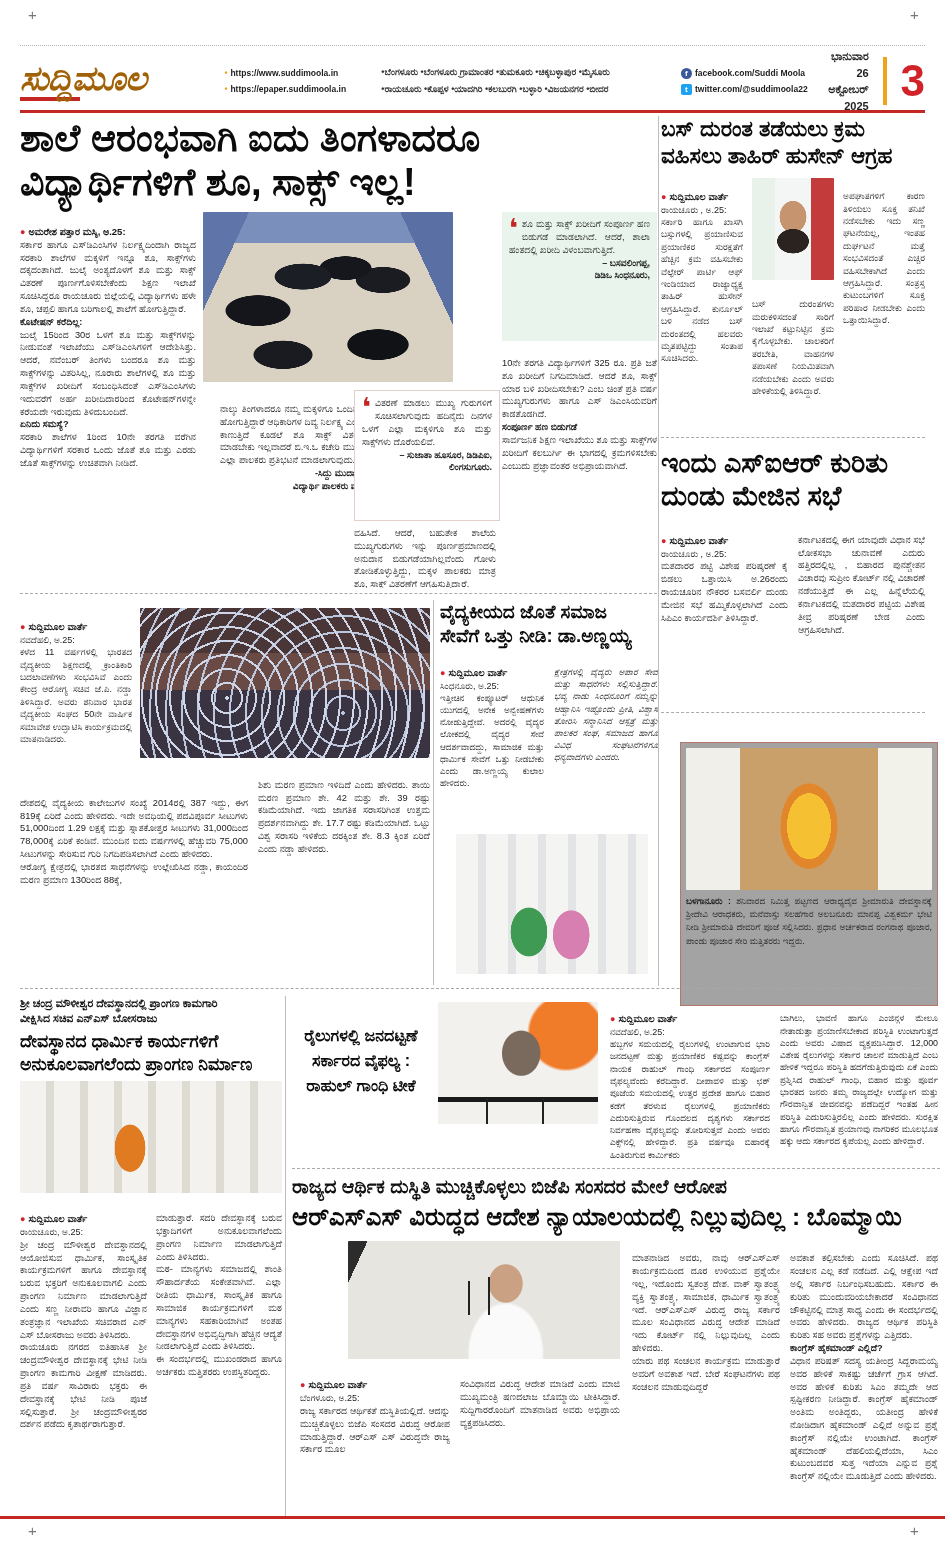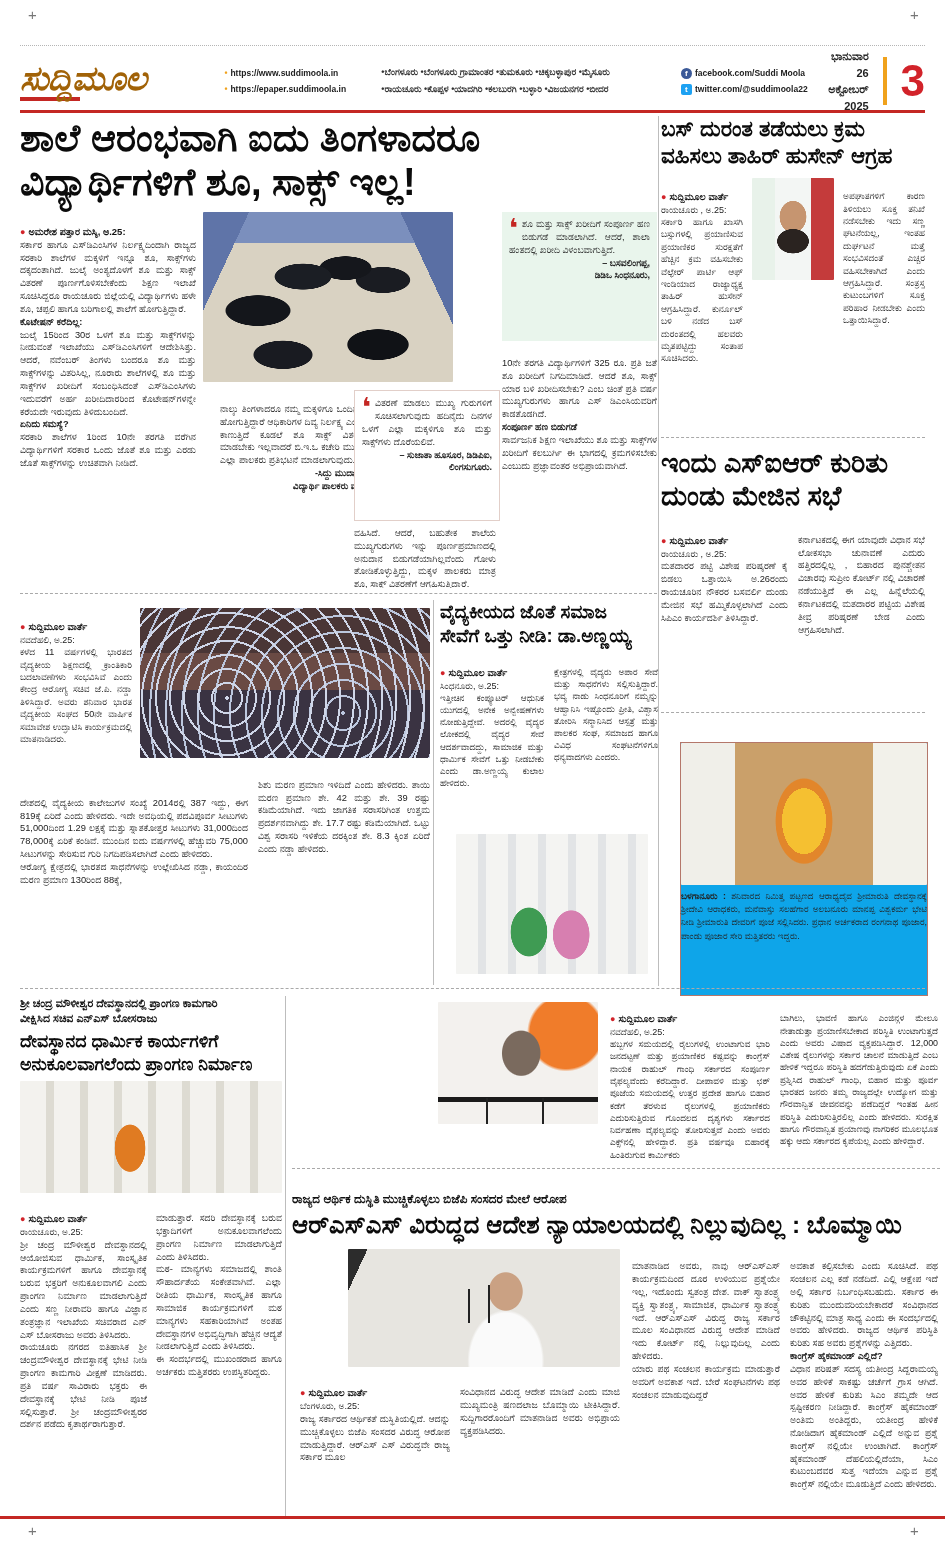--- a/index.html
+++ b/index.html
@@ -32,21 +32,21 @@
   .byline .bdot{color:#d2232a;margin-right:3px;font-size:9px;}
   .dateline{font-size:9px;color:#222;margin:1px 0 3px 0;}
   .body-col{position:absolute;font-size:9.3px;line-height:1.38;text-align:justify;
             color:#222;white-space:pre-line;overflow:hidden;}
   .subhead{font-weight:bold;}
   .photo{position:absolute;border-radius:1px;}
   .qbox{position:absolute;padding:6px 7px 5px 7px;font-size:9.2px;line-height:1.4;color:#222;
         text-align:justify;overflow:hidden;}
   .qmark{color:#c42723;font-size:26px;font-weight:bold;float:left;line-height:0.8;margin-right:4px;}
   .qattr{display:block;text-align:right;font-weight:bold;font-size:9px;white-space:pre-line;}
-  .capbox{position:absolute;border:1px solid #b4776a;background:#0ea5e9;}
+  .capbox{position:absolute;border:1px solid #b4776a;background:#a3a3a3;padding:5px;}
   .caption{font-size:8.8px;line-height:1.5;text-align:justify;color:#222;}
   .caption b{font-weight:bold;}
   
   .ph-feet{background:
      radial-gradient(55px 26px at 22% 58%,#14161b 0 58%,transparent 60%),
      radial-gradient(48px 22px at 40% 38%,#1b1e24 0 58%,transparent 60%),
      radial-gradient(44px 20px at 57% 33%,#15171c 0 58%,transparent 60%),
      radial-gradient(46px 22px at 72% 40%,#1a1c22 0 58%,transparent 60%),
      radial-gradient(52px 26px at 70% 78%,#101216 0 58%,transparent 60%),
      radial-gradient(50px 24px at 32% 84%,#191b21 0 58%,transparent 60%),
@@ -169,20 +169,23 @@
   <div class="art" style="left:661px;top:116px;width:264px;height:316px;">
     <div class="hl" style="font-size:21.5px;line-height:1.25;">ಬಸ್ ದುರಂತ ತಡೆಯಲು ಕ್ರಮ
 ವಹಿಸಲು ತಾಹಿರ್ ಹುಸೇನ್ ಆಗ್ರಹ</div>
     <div style="position:relative;top:8px;height:248px;">
       <div class="body-col" style="left:0;top:0;width:82px;height:248px;font-size:9px;">
         <span class="byline"><span class="bdot">●</span><span>ಸುದ್ದಿಮೂಲ ವಾರ್ತೆ</span></span>
         <span class="dateline">ರಾಯಚೂರು , ಅ.25:</span>
         <span>ಸರ್ಕಾರಿ ಹಾಗೂ ಖಾಸಗಿ ಬಸ್ಸುಗಳಲ್ಲಿ ಪ್ರಯಾಣಿಸುವ ಪ್ರಯಾಣಿಕರ ಸುರಕ್ಷತೆಗೆ ಹೆಚ್ಚಿನ ಕ್ರಮ ವಹಿಸಬೇಕು ವೆಲ್ಫೇರ್ ಪಾರ್ಟಿ ಆಫ್ ಇಂಡಿಯಾದ ರಾಜ್ಯಾಧ್ಯಕ್ಷ ತಾಹಿರ್ ಹುಸೇನ್ ಆಗ್ರಹಿಸಿದ್ದಾರೆ. ಕುರ್ನೂಲ್ ಬಳಿ ನಡೆದ ಬಸ್ ದುರಂತದಲ್ಲಿ ಹಲವರು ಮೃತಪಟ್ಟಿದ್ದು ಸಂತಾಪ ಸೂಚಿಸಿದರು.</span>
       </div>
       <div class="photo ph-portrait" style="left:91px;top:0;width:82px;height:102px;"></div>
+      <div class="body-col" style="left:91px;top:108px;width:82px;height:140px;font-size:9px;">
+        <span>ಬಸ್ ದುರಂತಗಳು ಮರುಕಳಿಸದಂತೆ ಸಾರಿಗೆ ಇಲಾಖೆ ಕಟ್ಟುನಿಟ್ಟಿನ ಕ್ರಮ ಕೈಗೊಳ್ಳಬೇಕು. ಚಾಲಕರಿಗೆ ತರಬೇತಿ, ವಾಹನಗಳ ತಪಾಸಣೆ ನಿಯಮಿತವಾಗಿ ನಡೆಯಬೇಕು ಎಂದು ಅವರು ಹೇಳಿಕೆಯಲ್ಲಿ ತಿಳಿಸಿದ್ದಾರೆ.</span>
+      </div>
       <div class="body-col" style="left:182px;top:0;width:82px;height:248px;font-size:9px;">
         <span>ಅಪಘಾತಗಳಿಗೆ ಕಾರಣ ತಿಳಿಯಲು ಸೂಕ್ತ ತನಿಖೆ ನಡೆಸಬೇಕು ಇದು ಸಣ್ಣ ಘಟನೆಯಲ್ಲ, ಇಂತಹ ದುರ್ಘಟನೆ ಮತ್ತೆ ಸಂಭವಿಸದಂತೆ ಎಚ್ಚರ ವಹಿಸಬೇಕಾಗಿದೆ ಎಂದು ಆಗ್ರಹಿಸಿದ್ದಾರೆ. ಸಂತ್ರಸ್ತ ಕುಟುಂಬಗಳಿಗೆ ಸೂಕ್ತ ಪರಿಹಾರ ನೀಡಬೇಕು ಎಂದು ಒತ್ತಾಯಿಸಿದ್ದಾರೆ.</span>
       </div>
     </div>
   </div>
 
   <div class="hdash" style="left:661px;top:437px;width:264px;"></div>
 
   <div class="art" style="left:661px;top:447px;width:264px;height:258px;">
     <div class="hl" style="font-size:27px;line-height:1.22;">ಇಂದು ಎಸ್‌ಐಆರ್ ಕುರಿತು
@@ -233,21 +236,21 @@
 
   <div class="art" style="left:440px;top:600px;width:218px;height:385px;">
     <div class="hl" style="font-size:18.5px;line-height:1.3;">ವೈದ್ಯಕೀಯದ ಜೊತೆ ಸಮಾಜ
 ಸೇವೆಗೆ ಒತ್ತು ನೀಡಿ: ಡಾ.ಅಣ್ಣಯ್ಯ</div>
     <div style="position:relative;top:6px;height:320px;">
       <div class="body-col" style="left:0;top:0;width:104px;height:172px;font-size:8.8px;">
         <span class="byline"><span class="bdot">●</span><span>ಸುದ್ದಿಮೂಲ ವಾರ್ತೆ</span></span>
         <span class="dateline">ಸಿಂಧನೂರು, ಅ.25:</span>
         <span>ಇತ್ತೀಚಿನ ಕಂಪ್ಯೂಟರ್ ಆಧುನಿಕ ಯುಗದಲ್ಲಿ ಅನೇಕ ಅನ್ವೇಷಣೆಗಳು ನೋಡುತ್ತಿದ್ದೇವೆ. ಅದರಲ್ಲಿ ವೈದ್ಯರ ಲೋಕದಲ್ಲಿ ವೈದ್ಯರ ಸೇವೆ ಆದರ್ಶವಾದದ್ದು, ಸಾಮಾಜಿಕ ಮತ್ತು ಧಾರ್ಮಿಕ ಸೇವೆಗೆ ಒತ್ತು ನೀಡಬೇಕು ಎಂದು ಡಾ.ಅಣ್ಣಯ್ಯ ಕುಲಾಲ ಹೇಳಿದರು.</span>
       </div>
-      <div class="body-col" style="left:114px;top:0;width:104px;height:172px;font-size:8.8px;">
+      <div class="body-col" style="left:114px;top:0;width:104px;height:172px;font-size:8.8px;font-style:italic;">
         <span>ಕ್ಷೇತ್ರಗಳಲ್ಲಿ ವೈದ್ಯರು ಅಪಾರ ಸೇವೆ ಮತ್ತು ಸಾಧನೆಗಳು ಸಲ್ಲಿಸುತ್ತಿದ್ದಾರೆ. ಭವ್ಯ ನಾಡು ಸಿಂಧನೂರಿಗೆ ನಮ್ಮನ್ನು ಆಹ್ವಾನಿಸಿ ಇಷ್ಟೊಂದು ಪ್ರೀತಿ, ವಿಶ್ವಾಸ ತೋರಿಸಿ ಸನ್ಮಾನಿಸಿದ ಆಸ್ಪತ್ರೆ ಮತ್ತು ಪಾಲಕರ ಸಂಘ, ಸಮಾಜದ ಹಾಗೂ ವಿವಿಧ ಸಂಘಟನೆಗಳಿಗೂ ಧನ್ಯವಾದಗಳು ಎಂದರು.</span>
       </div>
       <div class="photo ph-group" style="left:16px;top:180px;width:192px;height:140px;"></div>
     </div>
   </div>
 
   <div class="vline" style="left:658px;top:116px;height:870px;"></div>
   <div class="hdash" style="left:20px;top:988px;width:905px;"></div>
 
   <div class="art" style="left:20px;top:996px;width:262px;height:520px;">
@@ -267,38 +270,41 @@
         <span>ಮಾಡುತ್ತಾರೆ. ಸದರಿ ದೇವಸ್ಥಾನಕ್ಕೆ ಬರುವ ಭಕ್ತಾದಿಗಳಿಗೆ ಅನುಕೂಲವಾಗಲೆಂದು ಪ್ರಾಂಗಣ ನಿರ್ಮಾಣ ಮಾಡಲಾಗುತ್ತಿದೆ ಎಂದು ತಿಳಿಸಿದರು.
 ಮಠ- ಮಾನ್ಯಗಳು ಸಮಾಜದಲ್ಲಿ ಶಾಂತಿ ಸೌಹಾರ್ದತೆಯ ಸಂಕೇತವಾಗಿವೆ. ಎಲ್ಲಾ ರೀತಿಯ ಧಾರ್ಮಿಕ, ಸಾಂಸ್ಕೃತಿಕ ಹಾಗೂ ಸಾಮಾಜಿಕ ಕಾರ್ಯಕ್ರಮಗಳಿಗೆ ಮಠ ಮಾನ್ಯಗಳು ಸಹಕಾರಿಯಾಗಿವೆ ಅಂತಹ ದೇವಸ್ಥಾನಗಳ ಅಭಿವೃದ್ಧಿಗಾಗಿ ಹೆಚ್ಚಿನ ಆದ್ಯತೆ ನೀಡಲಾಗುತ್ತಿದೆ ಎಂದು ತಿಳಿಸಿದರು.
 ಈ ಸಂದರ್ಭದಲ್ಲಿ ಮುಖಂಡರಾದ ಹಾಗೂ ಅರ್ಚಕರು ಮತ್ತಿತರರು ಉಪಸ್ಥಿತರಿದ್ದರು.</span>
       </div>
     </div>
   </div>
 
   <div class="vline" style="left:285px;top:996px;height:520px;"></div>
 
   <div class="art" style="left:292px;top:1000px;width:648px;height:162px;">
+    <div class="hl" style="position:absolute;left:0;top:24px;width:138px;font-size:16px;line-height:1.55;text-align:center;">ರೈಲುಗಳಲ್ಲಿ ಜನದಟ್ಟಣೆ
+ಸರ್ಕಾರದ ವೈಫಲ್ಯ :
+ರಾಹುಲ್ ಗಾಂಧಿ ಟೀಕೆ</div>
     <div class="photo ph-rahul" style="left:146px;top:2px;width:160px;height:122px;">
       <div class="mic" style="left:48px;top:96px;"></div>
       <div class="mic" style="left:104px;top:96px;"></div>
     </div>
     <div class="body-col" style="left:318px;top:0;width:160px;height:162px;font-size:8.9px;">
       <span class="byline"><span class="bdot">●</span><span>ಸುದ್ದಿಮೂಲ ವಾರ್ತೆ</span></span>
       <span class="dateline">ನವದೆಹಲಿ, ಅ.25:</span>
       <span>ಹಬ್ಬಗಳ ಸಮಯದಲ್ಲಿ ರೈಲುಗಳಲ್ಲಿ ಉಂಟಾಗುವ ಭಾರಿ ಜನದಟ್ಟಣೆ ಮತ್ತು ಪ್ರಯಾಣಿಕರ ಕಷ್ಟವನ್ನು ಕಾಂಗ್ರೆಸ್ ನಾಯಕ ರಾಹುಲ್ ಗಾಂಧಿ ಸರ್ಕಾರದ ಸಂಪೂರ್ಣ ವೈಫಲ್ಯವೆಂದು ಕರೆದಿದ್ದಾರೆ. ದೀಪಾವಳಿ ಮತ್ತು ಛಠ್ ಪೂಜೆಯ ಸಮಯದಲ್ಲಿ ಉತ್ತರ ಪ್ರದೇಶ ಹಾಗೂ ಬಿಹಾರ ಕಡೆಗೆ ತೆರಳುವ ರೈಲುಗಳಲ್ಲಿ ಪ್ರಯಾಣಿಕರು ಎದುರಿಸುತ್ತಿರುವ ಗೊಂದಲದ ದೃಶ್ಯಗಳು ಸರ್ಕಾರದ ನಿರ್ವಹಣಾ ವೈಫಲ್ಯವನ್ನು ತೋರಿಸುತ್ತವೆ ಎಂದು ಅವರು ಎಕ್ಸ್‌ನಲ್ಲಿ ಹೇಳಿದ್ದಾರೆ. ಪ್ರತಿ ವರ್ಷವೂ ಬಿಹಾರಕ್ಕೆ ಹಿಂತಿರುಗುವ ಕಾರ್ಮಿಕರು</span>
     </div>
     <div class="body-col" style="left:488px;top:0;width:158px;height:162px;font-size:8.9px;">
       <span>ಬಾಗಿಲು, ಭಾವಣಿ ಹಾಗೂ ಎಂಜಿನ್ಗಳ ಮೇಲೂ ನೇತಾಡುತ್ತಾ ಪ್ರಯಾಣಿಸಬೇಕಾದ ಪರಿಸ್ಥಿತಿ ಉಂಟಾಗುತ್ತದೆ ಎಂದು ಅವರು ವಿಷಾದ ವ್ಯಕ್ತಪಡಿಸಿದ್ದಾರೆ. 12,000 ವಿಶೇಷ ರೈಲುಗಳನ್ನು ಸರ್ಕಾರ ಚಾಲನೆ ಮಾಡುತ್ತಿದೆ ಎಂಬ ಹೇಳಿಕೆ ಇದ್ದರೂ ಪರಿಸ್ಥಿತಿ ಹದಗೆಡುತ್ತಿರುವುದು ಏಕೆ ಎಂದು ಪ್ರಶ್ನಿಸಿದ ರಾಹುಲ್ ಗಾಂಧಿ, ಬಿಹಾರ ಮತ್ತು ಪೂರ್ವ ಭಾರತದ ಜನರು ತಮ್ಮ ರಾಜ್ಯದಲ್ಲೇ ಉದ್ಯೋಗ ಮತ್ತು ಗೌರವಾನ್ವಿತ ಜೀವನವನ್ನು ಪಡೆದಿದ್ದರೆ ಇಂತಹ ಹೀನ ಪರಿಸ್ಥಿತಿ ಎದುರಿಸುತ್ತಿರಲಿಲ್ಲ ಎಂದು ಹೇಳಿದರು. ಸುರಕ್ಷಿತ ಹಾಗೂ ಗೌರವಾನ್ವಿತ ಪ್ರಯಾಣವು ನಾಗರಿಕರ ಮೂಲಭೂತ ಹಕ್ಕು ಆದು ಸರ್ಕಾರದ ಕೃಪೆಯಲ್ಲ ಎಂದು ಹೇಳಿದ್ದಾರೆ.</span>
     </div>
   </div>
 
   <div class="hdash" style="left:292px;top:1168px;width:648px;"></div>
 
   <div class="art" style="left:292px;top:1176px;width:648px;height:338px;">
-    <div class="kicker" style="font-size:12px;margin-top:16px;">ರಾಜ್ಯದ ಆರ್ಥಿಕ ದುಸ್ಥಿತಿ ಮುಚ್ಚಿಕೊಳ್ಳಲು ಬಿಜೆಪಿ ಸಂಸದರ ಮೇಲೆ ಆರೋಪ</div>
+    <div class="kicker" style="font-size:19px;">ರಾಜ್ಯದ ಆರ್ಥಿಕ ದುಸ್ಥಿತಿ ಮುಚ್ಚಿಕೊಳ್ಳಲು ಬಿಜೆಪಿ ಸಂಸದರ ಮೇಲೆ ಆರೋಪ</div>
     <div class="hl" style="font-size:24.5px;line-height:1.2;margin-top:4px;">ಆರ್‌ಎಸ್‌ಎಸ್ ವಿರುದ್ಧದ ಆದೇಶ ನ್ಯಾಯಾಲಯದಲ್ಲಿ ನಿಲ್ಲುವುದಿಲ್ಲ : ಬೊಮ್ಮಾಯಿ</div>
     <div style="position:relative;top:8px;height:272px;">
       <div class="photo ph-bommai" style="left:56px;top:2px;width:272px;height:118px;">
         <div class="mic" style="left:120px;top:40px;height:34px;"></div>
         <div class="mic" style="left:140px;top:36px;height:38px;"></div>
       </div>
       <div class="body-col" style="left:8px;top:126px;width:150px;height:146px;">
         <span class="byline"><span class="bdot">●</span><span>ಸುದ್ದಿಮೂಲ ವಾರ್ತೆ</span></span>
         <span class="dateline">ಬೆಂಗಳೂರು, ಅ.25:</span>
         <span>ರಾಜ್ಯ ಸರ್ಕಾರದ ಆರ್ಥಿಕತೆ ದುಸ್ಥಿತಿಯಲ್ಲಿದೆ. ಆದನ್ನು ಮುಚ್ಚಿಕೊಳ್ಳಲು ಬಿಜೆಪಿ ಸಂಸದರ ವಿರುದ್ಧ ಆರೋಪ ಮಾಡುತ್ತಿದ್ದಾರೆ. ಆರ್‌ಎಸ್ ಎಸ್ ವಿರುದ್ಧವೇ ರಾಜ್ಯ ಸರ್ಕಾರ ಮೂಲ</span>

